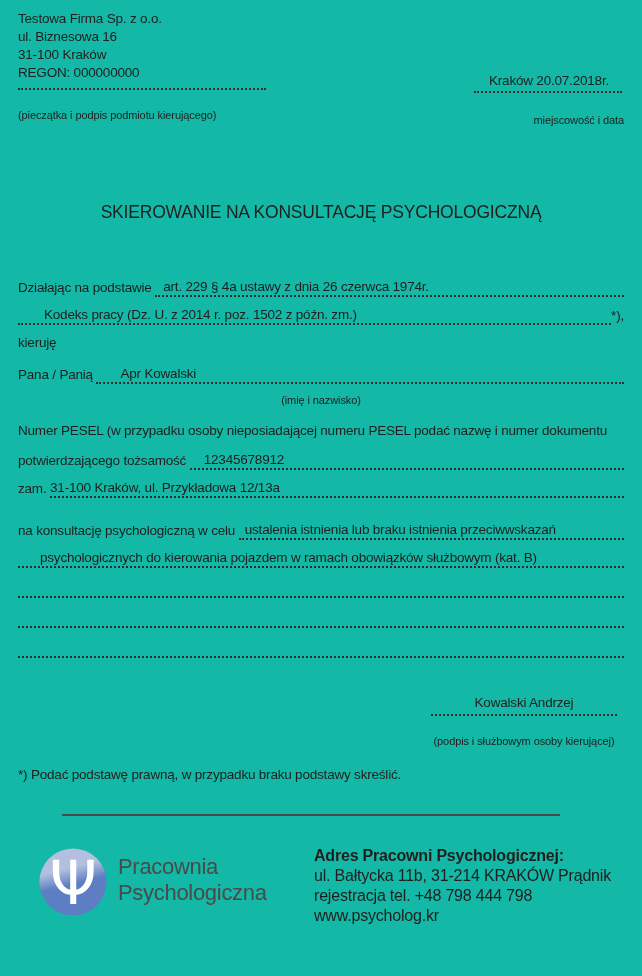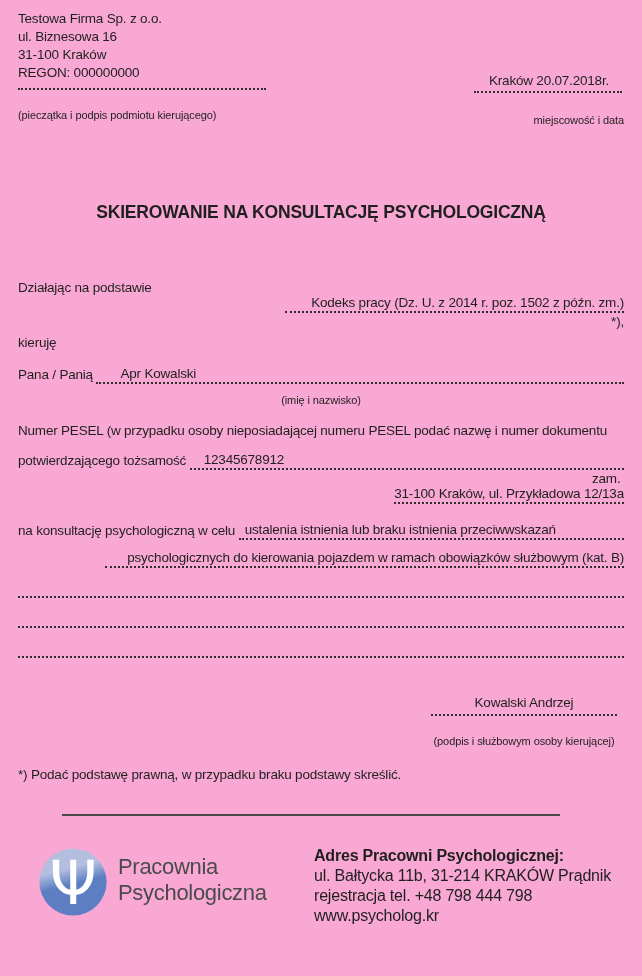--- a/index.html
+++ b/index.html
@@ -4,21 +4,21 @@
 <style>
   * { margin: 0; padding: 0; box-sizing: border-box; }
   html, body { background: #ffffff; }
   body {
     font-family: "Liberation Sans", sans-serif;
     color: #1f1f1f;
   }
   .page {
     width: 642px;
     height: 976px;
-    background: #f9a8d4;
+    background: #14b8a6;
     padding: 10px 18px 0 18px;
     overflow: hidden;
     font-size: 13.5px;
     letter-spacing: -0.2px;
     line-height: 18px;
   }
 
   
   .letterhead { display: flex; justify-content: space-between; align-items: flex-start; }
   .company-block { width: 300px; }
@@ -34,41 +34,41 @@
   }
   .company-caption { margin-top: 16px; }
   .date-block { width: 150px; text-align: center; margin-top: 62px; }
   .date-line { white-space: nowrap; }
   .date-dots { width: 148px; height: 2px; margin-top: 1px; }
   .date-caption { margin-top: 18px; text-align: right; }
 
   
   .doc-title {
     text-align: center;
-    font-weight: bold;
+    font-weight: normal;
     font-size: 17.5px;
     letter-spacing: -0.2px;
     margin-top: 74px;
   }
 
   
   .form { margin-top: 46px; }
   .frow { display: flex; align-items: flex-end; }
   .flabel { white-space: pre; flex: 0 0 auto; }
   .fill {
     flex: 1 1 auto;
     border-bottom: 2px dotted #2e2e2e;
     display: flex;
     align-items: flex-end;
     min-height: 16px;
   }
   .fvalue { white-space: nowrap; transform: translateY(1px); }
   .fsuffix { flex: 0 0 auto; white-space: pre; }
   .row-h30 { height: 30px; }
-  .row-h28 { height: 28px; flex-direction: column; }
+  .row-h28 { height: 28px; }
   .plain-line { margin-top: 9px; }
   .center-caption { text-align: center; margin-top: 7px; }
   .paragraph { margin-top: 13px; white-space: nowrap; }
   .mt0 { margin-top: 0; }
   .mt2 { margin-top: 2px; }
   .mt12 { margin-top: 12px; }
 
   
   .signature-block {
     width: 200px;
@@ -124,20 +124,23 @@
       <div class="caption date-caption">miejscowość i data</div>
     </div>
   </div>
 
   <div class="doc-title">SKIEROWANIE NA KONSULTACJĘ PSYCHOLOGICZNĄ</div>
 
   <div class="form">
 
     <div class="frow row-h30">
       <span class="flabel">Działając na podstawie </span>
+      <span class="fill">
+        <span class="fvalue" style="margin-left:8px">art. 229 § 4a ustawy z dnia 26 czerwca 1974r.</span>
+      </span>
     </div>
 
     <div class="frow row-h28 mt0">
       <span class="fill">
         <span class="fvalue" style="margin-left:26px">Kodeks pracy (Dz. U. z 2014 r. poz. 1502 z późn. zm.)</span>
       </span>
       <span class="fsuffix">*),</span>
     </div>
 
     <div class="plain-line">kieruję</div>

